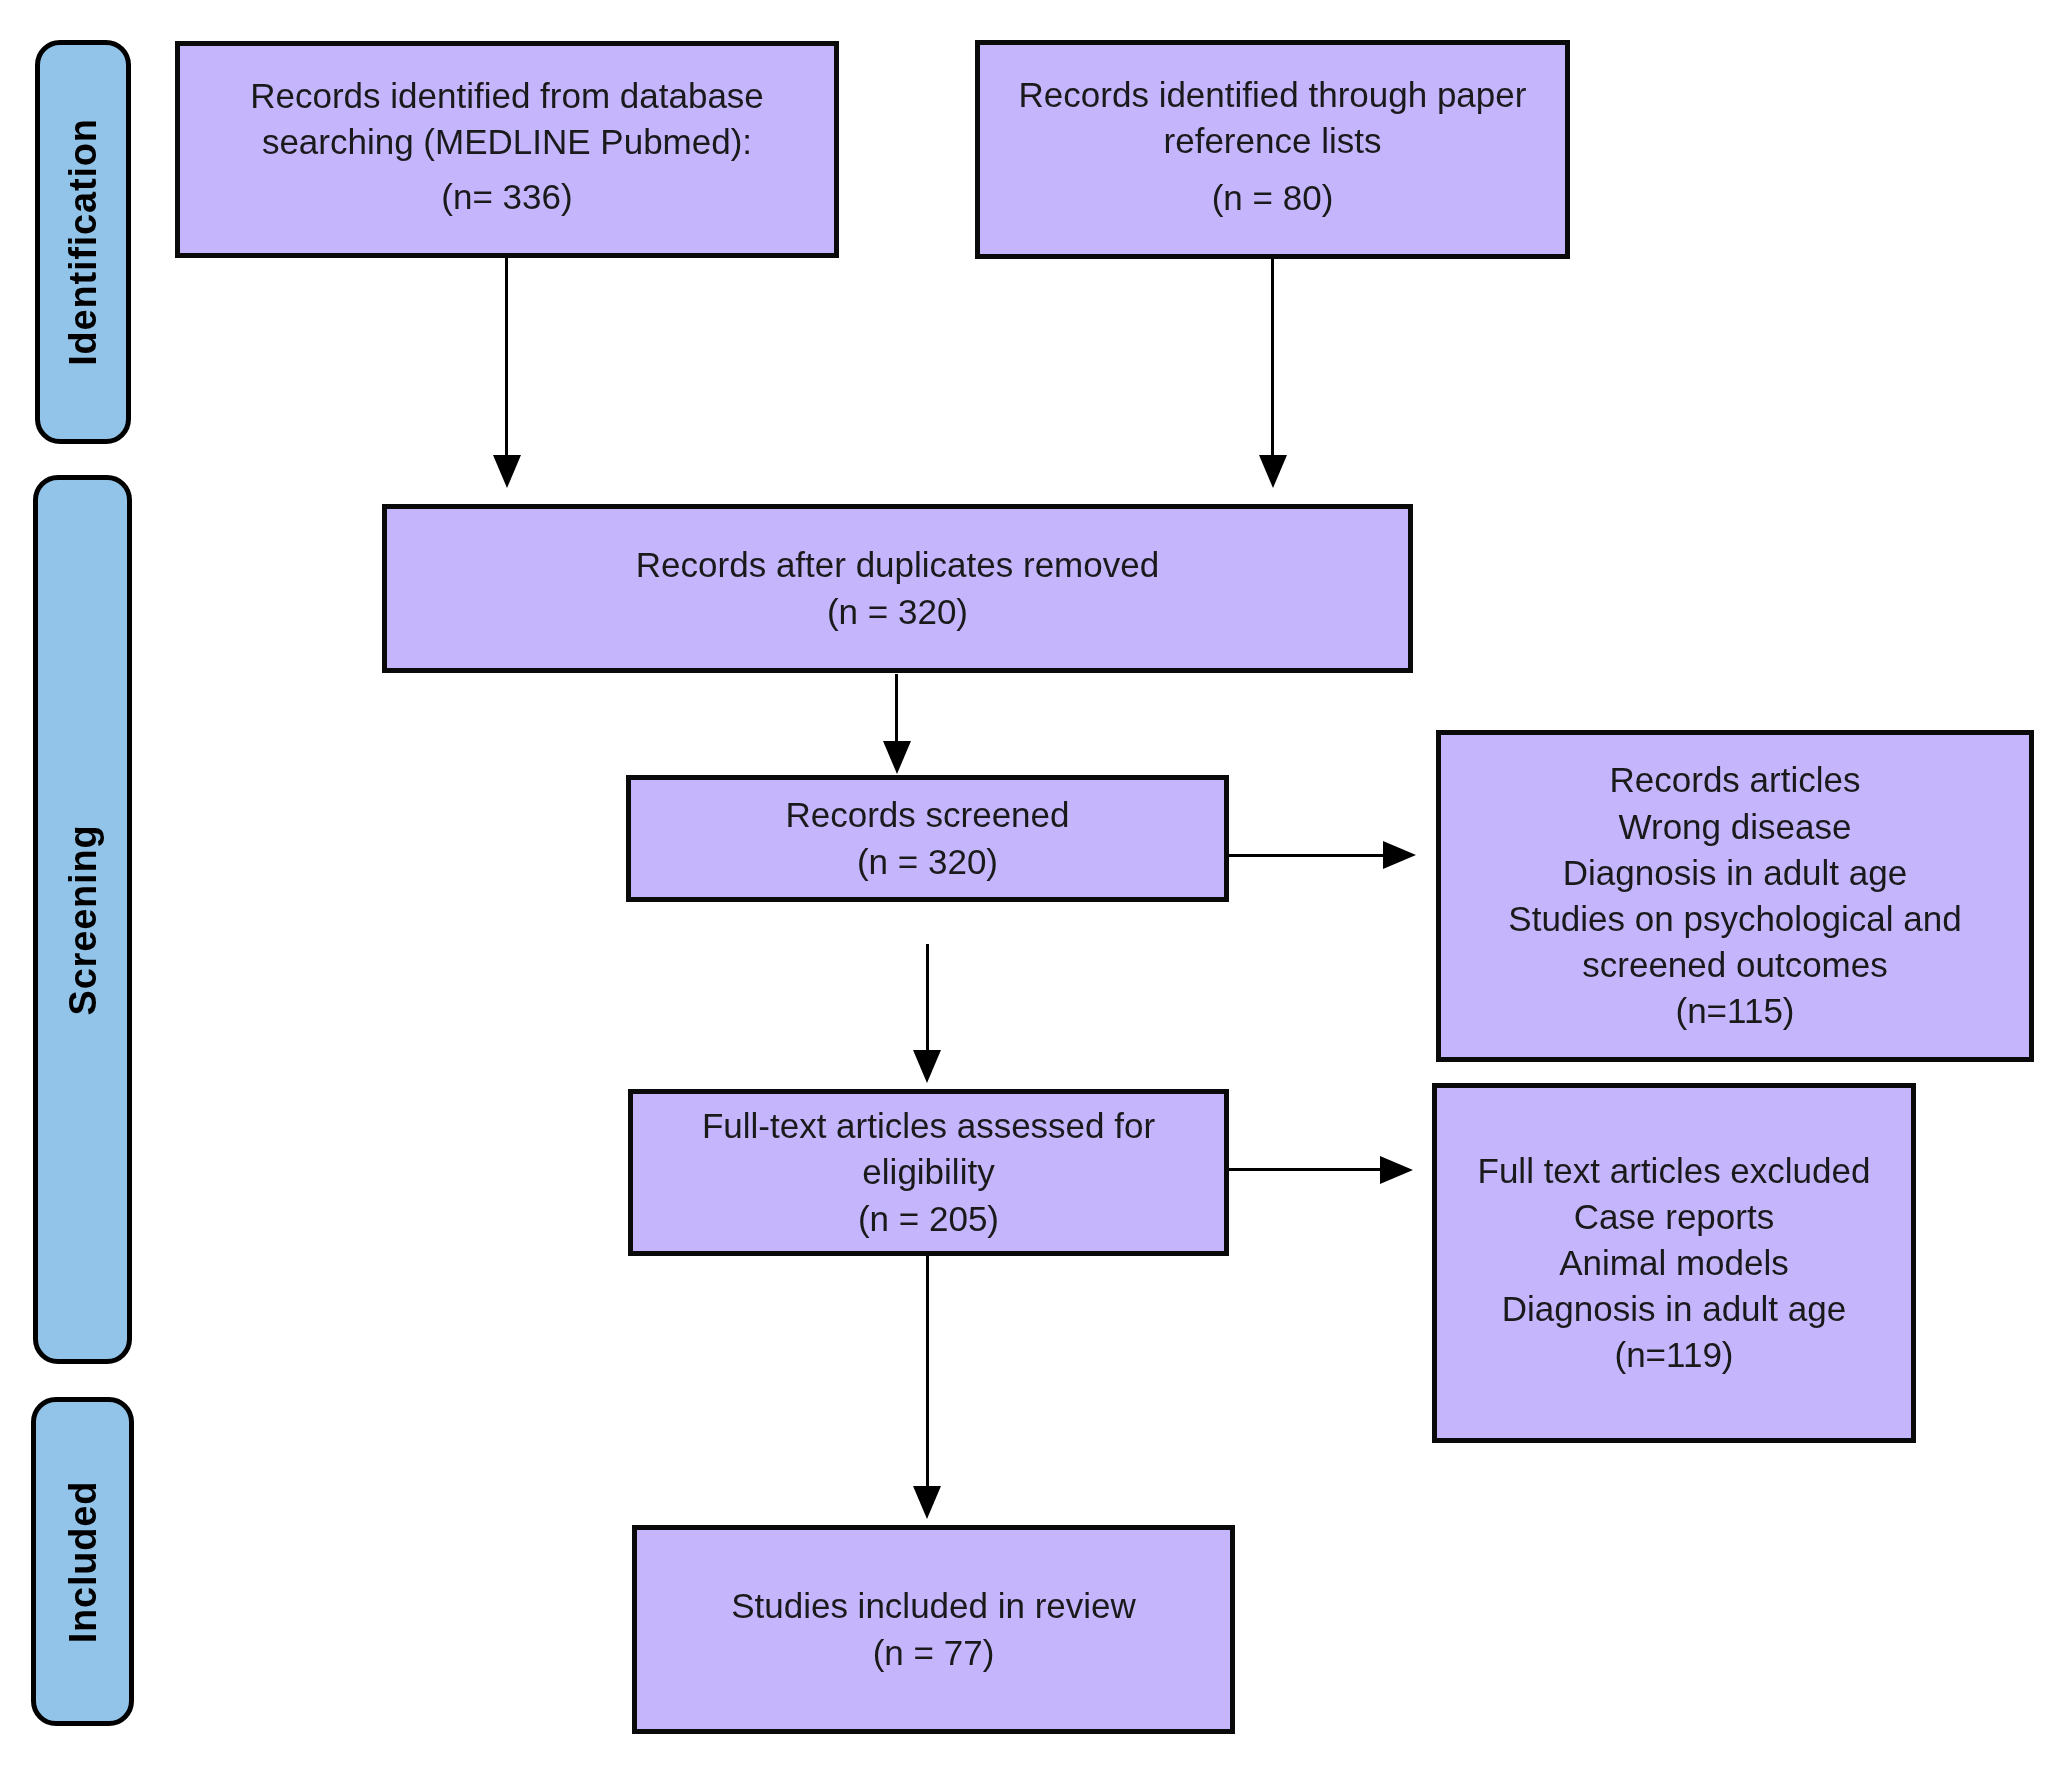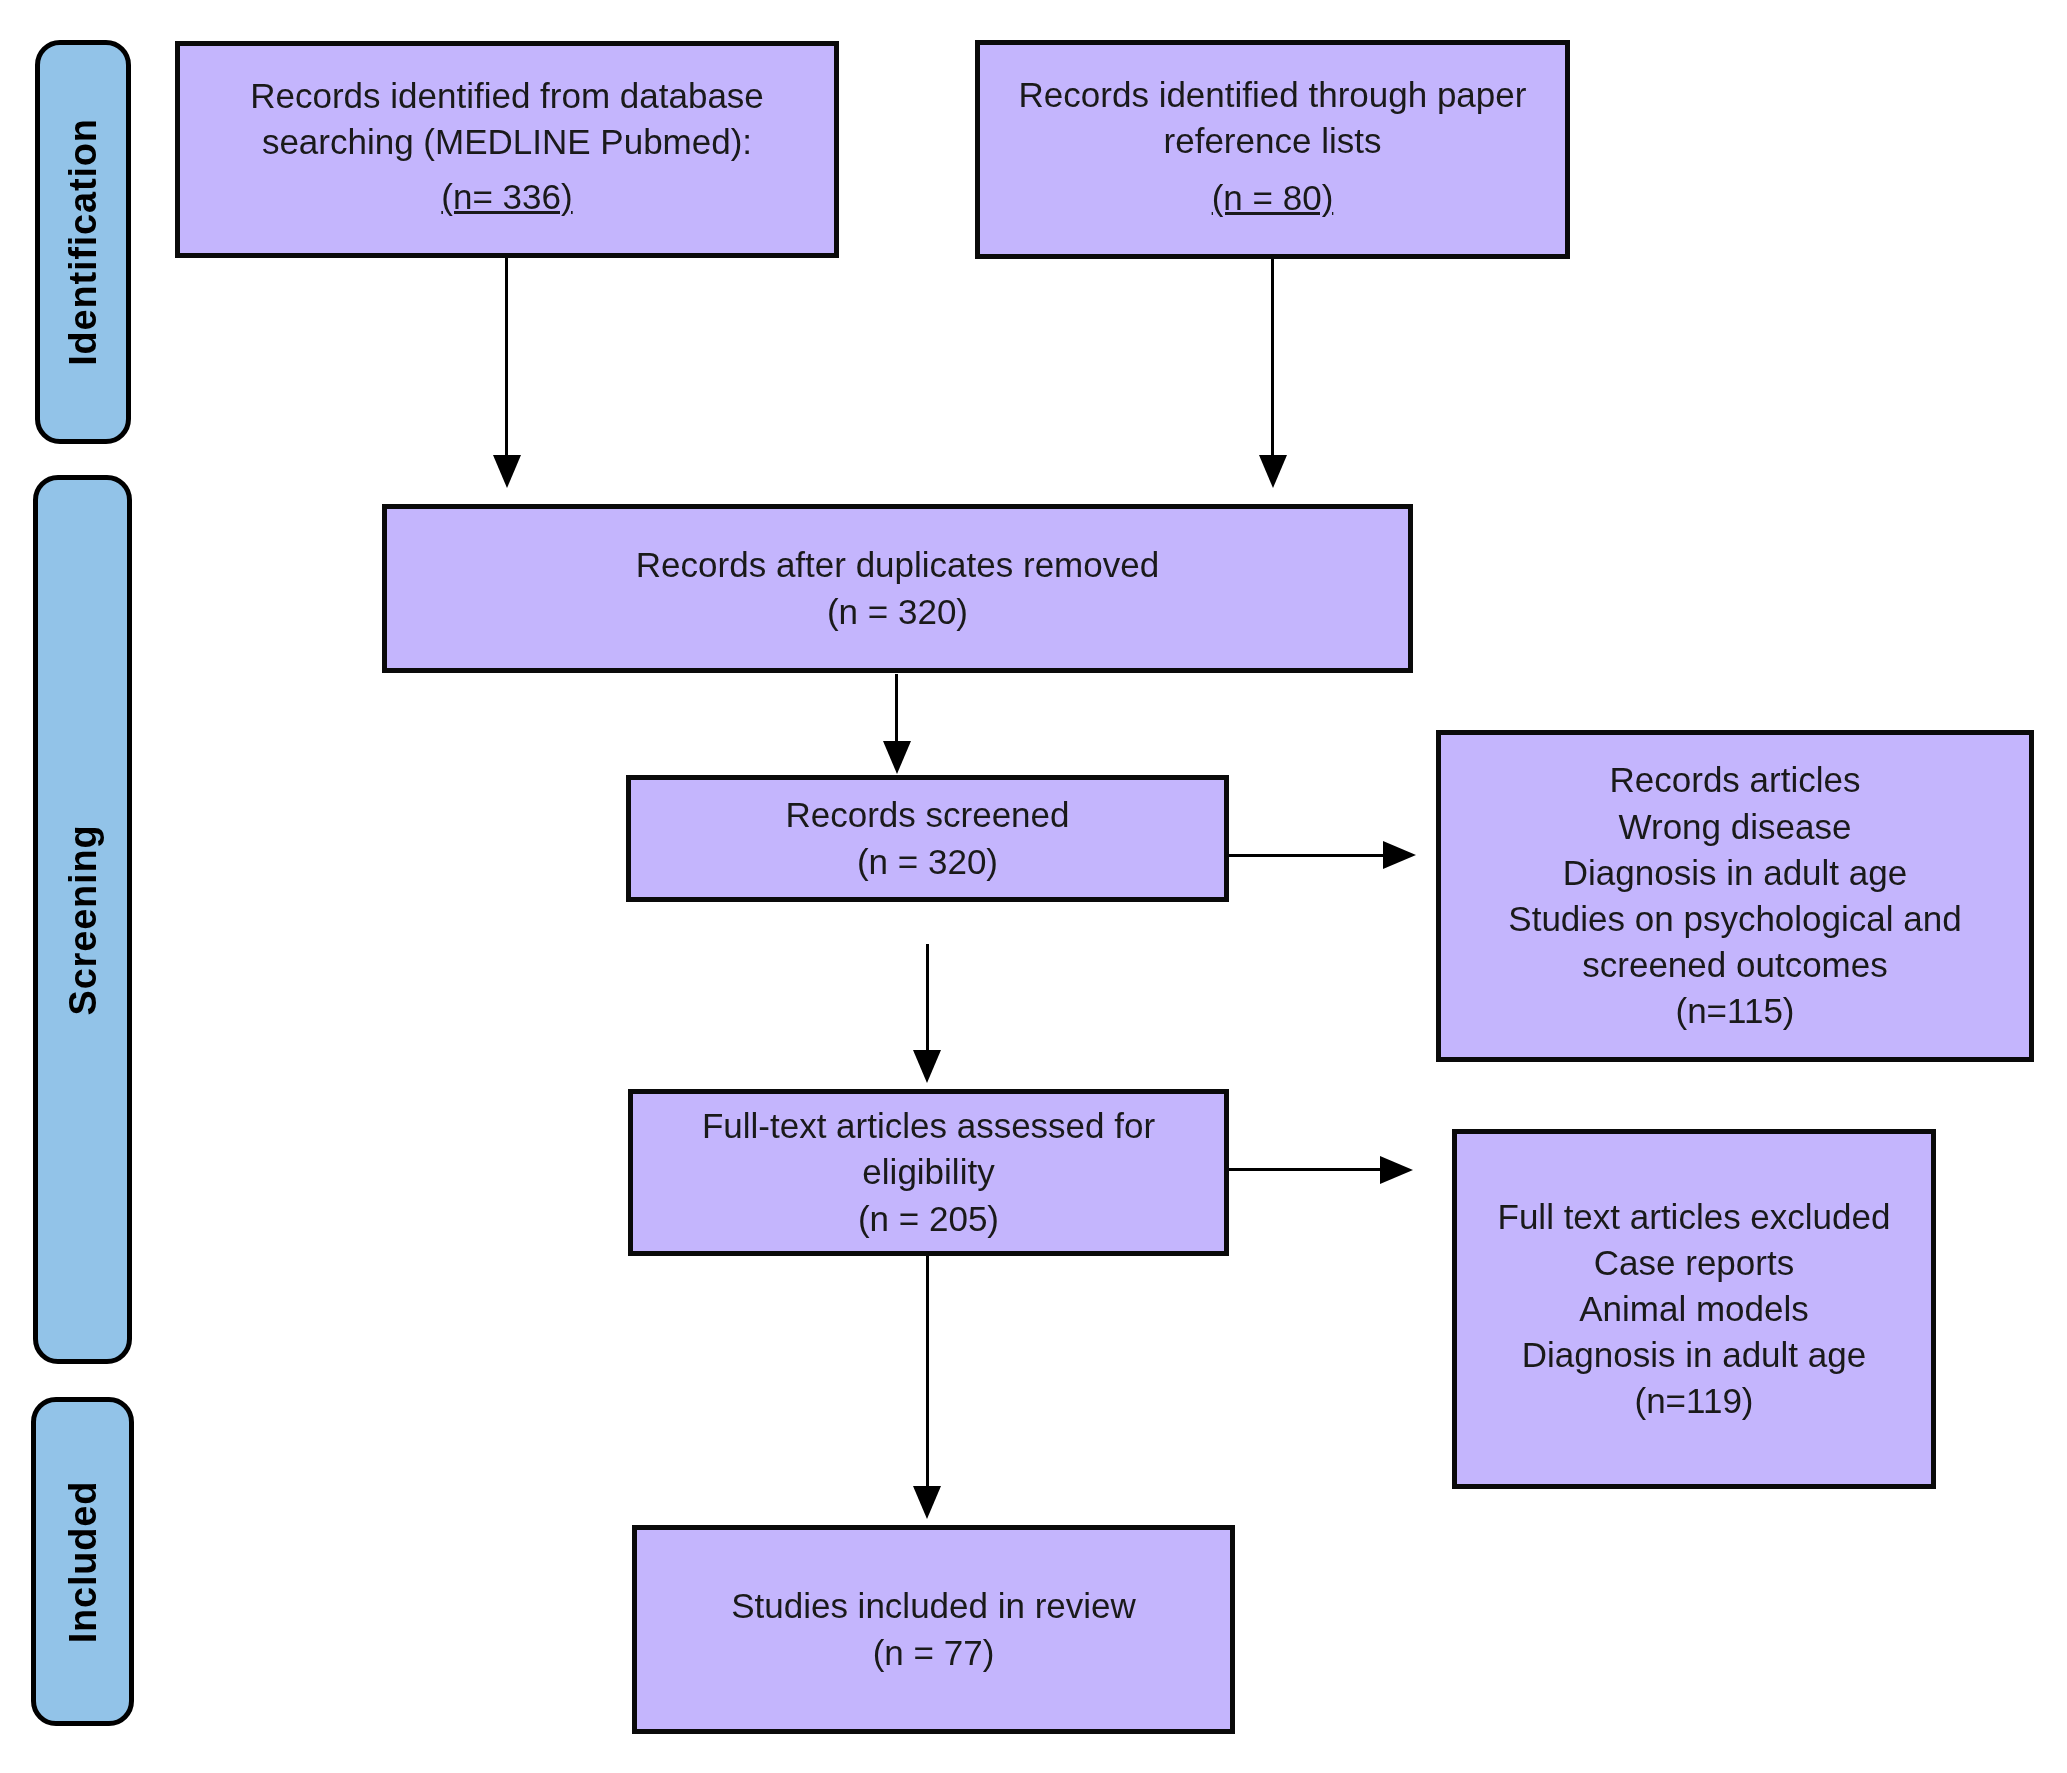--- a/index.html
+++ b/index.html
@@ -55,21 +55,20 @@
     padding: 8.3px 23px;
   }
   .flow-box.top-title {
     padding: 26.5px 33px 0 33px;
   }
   .flow-box.top-title .box-count {
     position: absolute;
     bottom: 33px;
     left: 0;
     width: 100%;
-    text-decoration: underline;
   }
 
   
   .arrow-shaft-v {
     position: absolute;
     width: 3.3px;
     background: #000000;
   }
   .arrow-shaft-h {
     position: absolute;
@@ -166,21 +165,21 @@
   <div class="flow-box center-stack" style="left:628px; top:1089px; width:601px; height:167px;">
     <div class="box-title">Full-text articles assessed for eligibility</div>
     <div class="box-count">(n = 205)</div>
   </div>
 
   <div>
     <div class="arrow-shaft-h" style="left:1229px; top:1168px; width:153px;"></div>
     <div class="arrow-head-right" style="left:1380px; top:1156px;"></div>
   </div>
 
-  <div class="flow-box center-stack" style="left:1432px; top:1129px; width:484px; height:360px;margin-left:20px;">
+  <div class="flow-box center-stack" style="left:1432px; top:1083px; width:484px; height:360px;">
     <div class="box-title">Full text articles excluded</div>
     <div class="box-reason">Case reports</div>
     <div class="box-reason">Animal models</div>
     <div class="box-reason">Diagnosis in adult age</div>
     <div class="box-count">(n=119)</div>
   </div>
 
   <div>
     <div class="arrow-shaft-v" style="left:926px; top:1256px; height:231px;"></div>
     <div class="arrow-head-down" style="left:913px; top:1486px;"></div>

